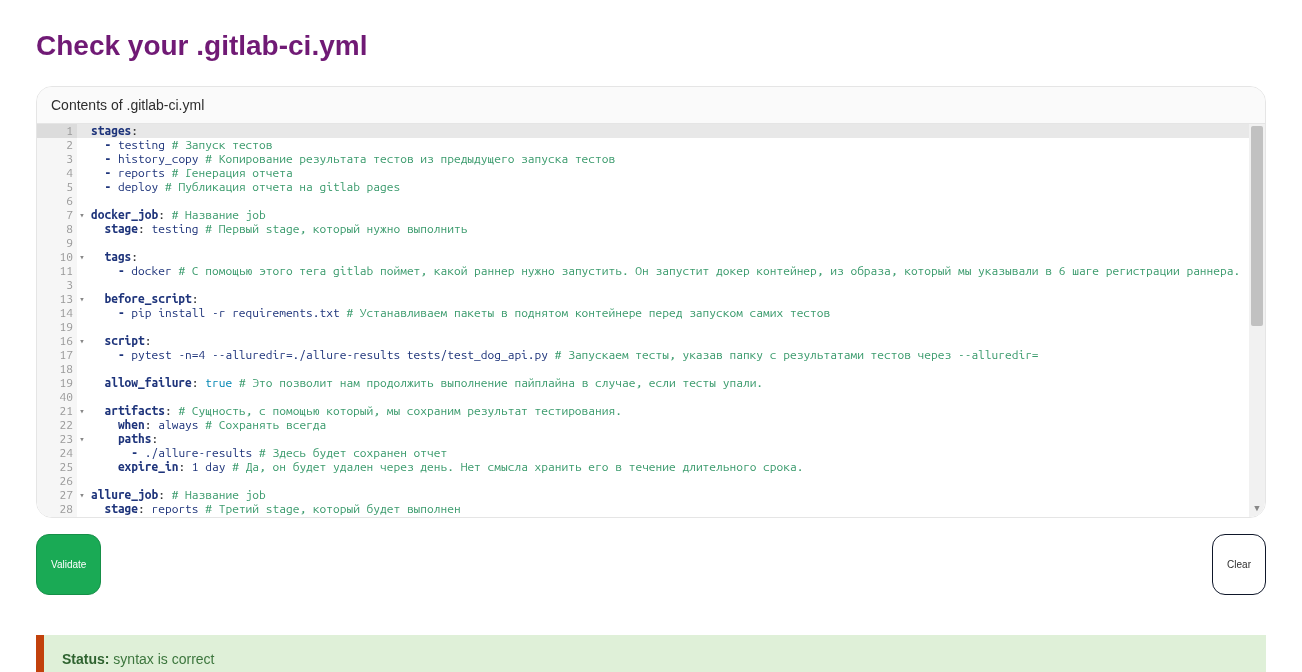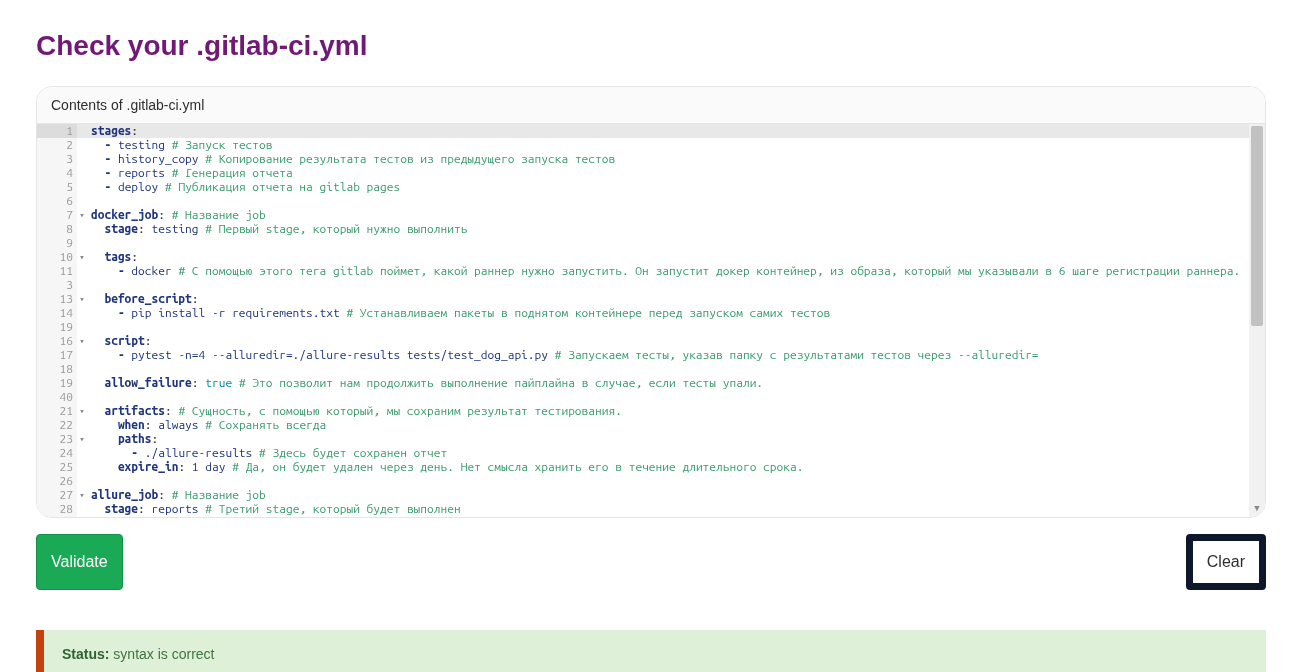--- a/index.html
+++ b/index.html
@@ -106,35 +106,35 @@
     font-size: 9px;
     color: #888;
   }
   .actions {
     display: flex;
     justify-content: space-between;
     margin-top: 16px;
   }
   .btn {
     display: inline-block;
-    padding: 12px 14px;
-    font-size: 16px;
-    border-radius: 4px;
+    padding: 24px 14px;
+    font-size: 10px;
+    border-radius: 13px;
     border: 1px solid transparent;
     cursor: pointer;
   }
   .btn-primary {
     background: #1aaa55;
     color: #fff;
     border-color: #168f48;
   }
   .btn-default {
     background: #fff;
     color: #2e2e2e;
-    border: 7px solid #0f172a;
+    border: 1px solid #0f172a;
   }
   .status-panel {
     margin-top: 40px;
     background: #dff0d8;
     border-left: 8px solid #c2410c;
     padding: 16px 18px;
     font-size: 14px;
     color: #3c763d;
   }
   .status-panel b { color: #2f6330; }

